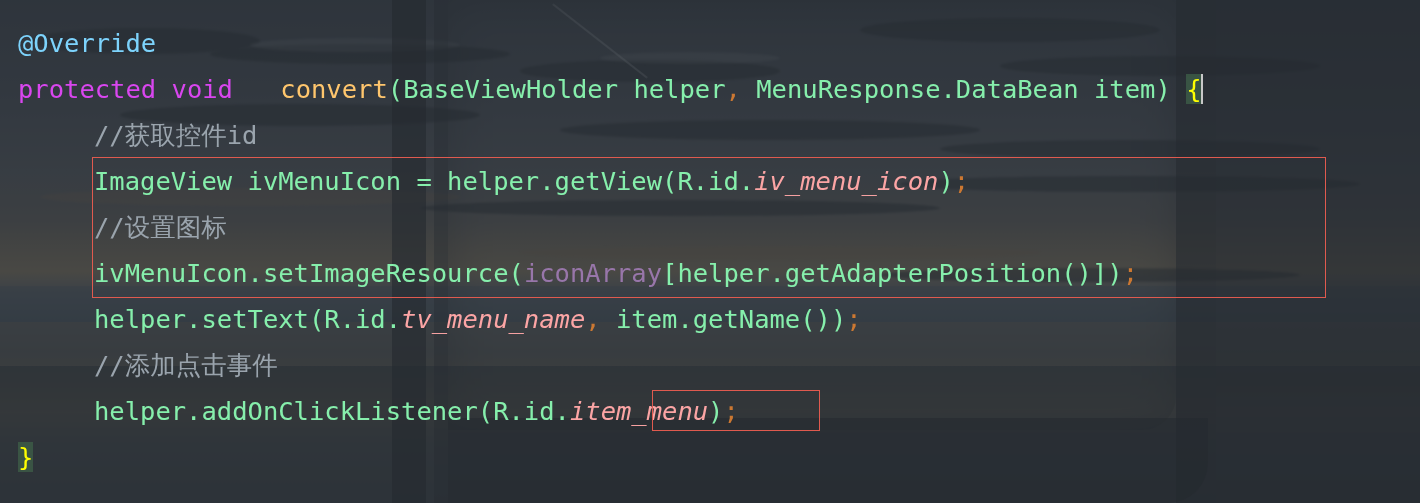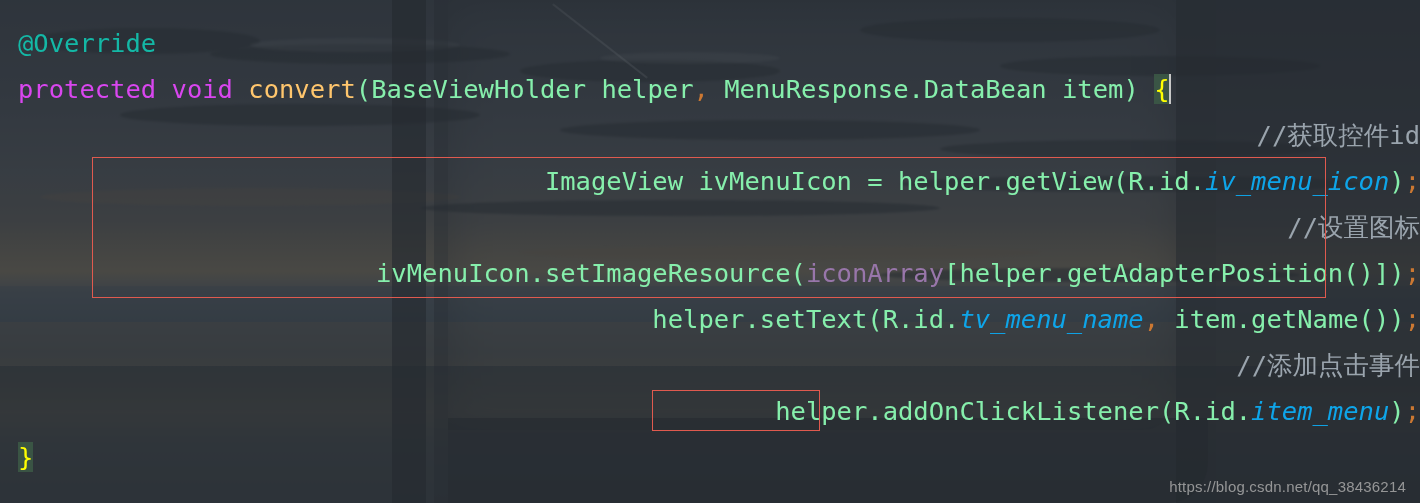--- a/index.html
+++ b/index.html
@@ -106,29 +106,29 @@
   }
   .code-line {
     position: absolute;
     left: 0;
     width: 1420px;
     height: 46px;
     padding-left: 18px;
     box-sizing: border-box;
     display: block;
   }
-  .ind1 { padding-left: 94px; text-align: right; }
-
-  
-  .t-annotation { color: #14b8a6; }
+  .ind1 { padding-left: 94px; }
+
+  
+  .t-annotation { color: #7dd3fc; }
   .t-keyword    { color: #d946ef; }
-  .t-method     { color: #ffc66d; }
+  .t-method     { color: #ffc66d; margin-left: 32px; }
   .t-plain      { color: #86efac; }
   .t-comment-cn { color: #9aa4ad; }
-  .t-field      { color: #0ea5e9; font-style: italic; }
+  .t-field      { color: #fca5a5; font-style: italic; }
   .t-static     { color: #9876aa; }
   .t-punct      { color: #cc7832; }
   .t-brace-hl   { color: #ffff00; background: rgba(60,90,70,0.85); }
 
   .caret {
     display: inline-block;
     width: 2px;
     height: 30px;
     background: #c8c8c8;
     vertical-align: -6px;
@@ -195,15 +195,14 @@
     <div class="pane-dark" style="left:448px; top:418px; width:760px; height:85px; border-radius:0 0 40px 0;"></div>
   </div>
 
   <div id="bg-veil"></div>
 
   <div id="editor"><div class="code-line" style="top: 20px;"><span class="t-annotation">@Override</span></div><div class="code-line" style="top: 66px;"><span class="t-keyword">protected</span><span class="t-plain"> </span><span class="t-keyword">void</span><span class="t-plain"> </span><span class="t-method">convert</span><span class="t-plain">(BaseViewHolder helper</span><span class="t-punct">,</span><span class="t-plain"> MenuResponse.DataBean item)</span><span class="t-plain"> </span><span class="t-brace-hl">{</span><span class="caret"></span></div><div class="code-line ind1" style="top: 112px;"><span class="t-comment-cn">//获取控件id</span></div><div class="code-line ind1" style="top: 158px;"><span class="t-plain">ImageView ivMenuIcon = helper.getView(R.id.</span><span class="t-field">iv_menu_icon</span><span class="t-plain">)</span><span class="t-punct">;</span></div><div class="code-line ind1" style="top: 204px;"><span class="t-comment-cn">//设置图标</span></div><div class="code-line ind1" style="top: 250px;"><span class="t-plain">ivMenuIcon.setImageResource(</span><span class="t-static">iconArray</span><span class="t-plain">[helper.getAdapterPosition()])</span><span class="t-punct">;</span></div><div class="code-line ind1" style="top: 296px;"><span class="t-plain">helper.setText(R.id.</span><span class="t-field">tv_menu_name</span><span class="t-punct">,</span><span class="t-plain"> item.getName())</span><span class="t-punct">;</span></div><div class="code-line ind1" style="top: 342px;"><span class="t-comment-cn">//添加点击事件</span></div><div class="code-line ind1" style="top: 388px;"><span class="t-plain">helper.addOnClickListener(R.id.</span><span class="t-field">item_menu</span><span class="t-plain">)</span><span class="t-punct">;</span></div><div class="code-line" style="top: 434px;"><span class="t-brace-hl">}</span></div></div>
 
   <div class="redbox" id="redbox-main"></div>
   <div class="redbox" id="redbox-item"></div>
 
-  <div id="watermark">https://blog.csdn.net/qq_38436214</div>
 
 </div>
 
 </body></html>

